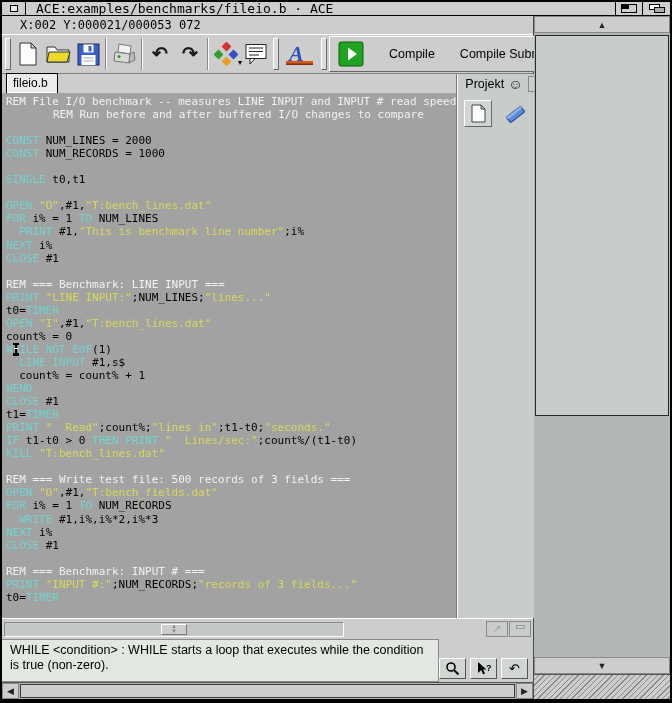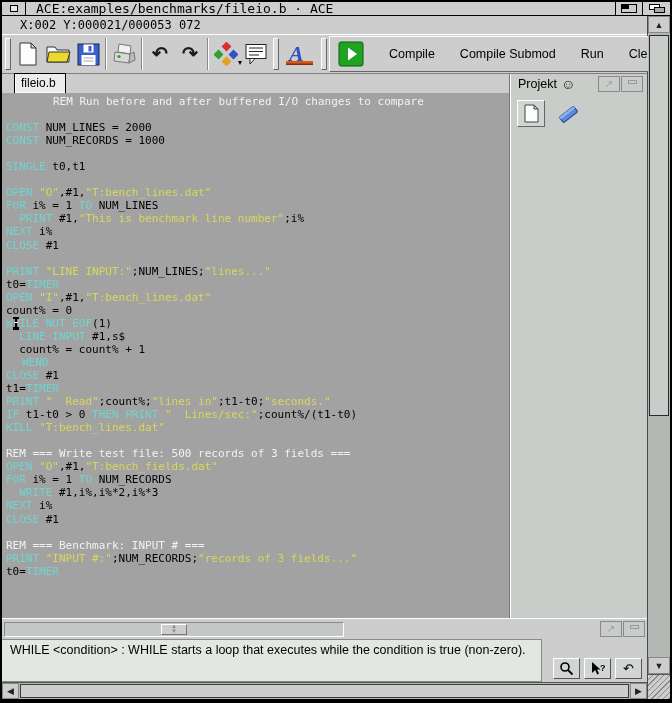--- a/index.html
+++ b/index.html
@@ -16,40 +16,40 @@
   .g-zoom { width:27px; border-left:1px solid #000; display:flex; align-items:center; justify-content:center; }
   .g-zoom .z { width:16px; height:9px; border:1px solid #000; background:#cdcdcd; position:relative; }
   .g-zoom .z::after { content:""; position:absolute; left:0; top:0; width:7px; height:4px; background:#000; }
   .g-depth { width:28px; border-left:1px solid #000; display:flex; align-items:center; justify-content:center; }
   .g-depth .d { width:16px; height:9px; position:relative; }
   .g-depth .d .b1 { position:absolute; left:0; top:0; width:11px; height:6px; border:1px solid #000; background:#fff; }
   .g-depth .d .b2 { position:absolute; right:0; bottom:0; width:11px; height:6px; border:1px solid #000; background:#aaa; }
 
   
   .body-row { flex:1; display:flex; min-height:0; }
-  .content-col { width:646px; display:flex; flex-direction:column; min-height:0; border-right:1px solid #4a4a4a;justify-content:flex-end; }
+  .content-col { width:532px; display:flex; flex-direction:column; min-height:0; border-right:1px solid #4a4a4a;justify-content:flex-end; }
 
   
   .statusbar { height:18px; display:flex; align-items:center; padding-left:18px; font-family:"DejaVu Sans Mono", monospace; font-size:12px; color:#000; background:#cdcdcd; }
 
   
   .toolbar { height:40px; display:flex; align-items:center; background:#cdcdcd; border-top:1px solid #fff; border-bottom:1px solid #808080; padding:0 1px; }
   .tb-handle { width:6px; height:32px; border:1px solid; border-color:#fff #666 #666 #fff; background:#dcdcdc; margin:0 2px; flex:none; }
   .tb-btn { width:30px; height:34px; display:flex; align-items:center; justify-content:center; flex:none; cursor:pointer; }
   .tb-sep { width:2px; height:32px; border-left:1px solid #8a8a8a; border-right:1px solid #fff; margin:0 2px; flex:none; }
   .tb-glyph { font-size:19px; font-weight:bold; color:#1a1a1a; line-height:20px; }
   .tb-panel { height:36px; display:flex; align-items:center; gap:25px; padding:0 8px; border:1px solid; border-color:#fff #666 #666 #fff; background:#cdcdcd; flex:none; }
   .tb-action { font-size:12.5px; color:#000; white-space:nowrap; cursor:pointer; }
   .colors-wrap { position:relative; width:24px; height:24px; }
   .colors-wrap .dd { position:absolute; right:-4px; bottom:-1px; font-size:8px; color:#000; }
 
   
   .workspace { flex:1; display:flex; min-height:0; }
   .editor-col { width:508px; display:flex; flex-direction:column; border-right:1px solid #777; min-height:0; }
-  .tab-row { height:19px; background:#cdcdcd; padding-left:12px; display:flex; align-items:flex-end; }
+  .tab-row { height:19px; background:#cdcdcd; padding-left:4px; display:flex; align-items:flex-end; }
   .file-tab { background:#ececec; border:1px solid #000; border-bottom:none; box-shadow:1px -1px 0 #fff inset; padding:2px 9px 3px 6px; font-size:12px; color:#000; }
   .code-area { flex:1; background:#a2a2a2; padding:2px 0 0 4px; overflow:hidden; font-family:"DejaVu Sans Mono", monospace; font-size:11px; }
   .code-line { height:13.05px; line-height:13.05px; white-space:pre; }
 
   .projekt-col { flex:1; background:#c9cdc9; display:flex; flex-direction:column; border-left:1px solid #fff; min-height:0; }
   .pj-header { height:19px; display:flex; align-items:center; padding:1px 2px 0 7px; gap:4px; font-size:12.5px; color:#000; }
   .smiley { font-size:14px; line-height:14px; color:#000; }
   .mini-gadget { width:22px; height:16px; border:1px solid #8a8a8a; background:#c9cdc9; display:flex; align-items:center; justify-content:center; color:#999; font-size:10px; line-height:10px; margin-left:1px; }
   .mini-gadget .bar { width:9px; height:4px; border:1px solid #999; margin-bottom:5px; }
   .pj-icons { padding:7px 6px; display:flex; gap:11px; align-items:center; }
@@ -238,41 +238,43 @@
             </span>
           </div>
         </div>
 
         <div class="workspace">
           <div class="editor-col">
             <div class="tab-row">
               <span class="file-tab">fileio.b</span>
             </div>
             <div class="code-area" id="code-area" style="background: rgb(162, 162, 162);">
+                <div class="code-line"><span style="color: rgb(242, 242, 242);">REM File I/O benchmark -- measures LINE INPUT and INPUT # read speed</span></div>
                 <div class="code-line"><span style="color: rgb(242, 242, 242); padding-left: 47px;">REM Run before and after buffered I/O changes to compare</span></div>
                 <div class="code-line">&nbsp;</div>
                 <div class="code-line"><span style="color: rgb(112, 212, 208);">CONST</span><span style="color: rgb(0, 0, 0);"> NUM_LINES = 2000</span></div>
                 <div class="code-line"><span style="color: rgb(112, 212, 208);">CONST</span><span style="color: rgb(0, 0, 0);"> NUM_RECORDS = 1000</span></div>
                 <div class="code-line">&nbsp;</div>
                 <div class="code-line"><span style="color: rgb(112, 212, 208);">SINGLE</span><span style="color: rgb(0, 0, 0);"> t0,t1</span></div>
                 <div class="code-line">&nbsp;</div>
                 <div class="code-line"><span style="color: rgb(112, 212, 208);">OPEN</span><span style="color: rgb(0, 0, 0);"> </span><span style="color: rgb(216, 216, 88);">"O"</span><span style="color: rgb(0, 0, 0);">,#1,</span><span style="color: rgb(216, 216, 88);">"T:bench_lines.dat"</span></div>
                 <div class="code-line"><span style="color: rgb(112, 212, 208);">FOR</span><span style="color: rgb(0, 0, 0);"> i% = 1 </span><span style="color: rgb(112, 212, 208);">TO</span><span style="color: rgb(0, 0, 0);"> NUM_LINES</span></div>
                 <div class="code-line"><span style="color: rgb(0, 0, 0);">  </span><span style="color: rgb(112, 212, 208);">PRINT</span><span style="color: rgb(0, 0, 0);"> #1,</span><span style="color: rgb(216, 216, 88);">"This is benchmark line number"</span><span style="color: rgb(0, 0, 0);">;i%</span></div>
                 <div class="code-line"><span style="color: rgb(112, 212, 208);">NEXT</span><span style="color: rgb(0, 0, 0);"> i%</span></div>
                 <div class="code-line"><span style="color: rgb(112, 212, 208);">CLOSE</span><span style="color: rgb(0, 0, 0);"> #1</span></div>
                 <div class="code-line">&nbsp;</div>
+                <div class="code-line"><span style="color: rgb(242, 242, 242);">REM === Benchmark: LINE INPUT ===</span></div>
                 <div class="code-line"><span style="color: rgb(112, 212, 208);">PRINT</span><span style="color: rgb(0, 0, 0);"> </span><span style="color: rgb(216, 216, 88);">"LINE INPUT:"</span><span style="color: rgb(0, 0, 0);">;NUM_LINES;</span><span style="color: rgb(216, 216, 88);">"lines..."</span></div>
                 <div class="code-line"><span style="color: rgb(0, 0, 0);">t0=</span><span style="color: rgb(112, 212, 208);">TIMER</span></div>
                 <div class="code-line"><span style="color: rgb(112, 212, 208);">OPEN</span><span style="color: rgb(0, 0, 0);"> </span><span style="color: rgb(216, 216, 88);">"I"</span><span style="color: rgb(0, 0, 0);">,#1,</span><span style="color: rgb(216, 216, 88);">"T:bench_lines.dat"</span></div>
                 <div class="code-line"><span style="color: rgb(0, 0, 0);">count% = 0</span></div>
                 <div class="code-line"><span style="color: rgb(112, 212, 208);">W</span><span style="background: rgb(0, 0, 0); color: rgb(255, 255, 255);">H</span><span style="color: rgb(112, 212, 208);">ILE NOT EOF</span><span style="color: rgb(0, 0, 0);">(1)</span></div>
                 <div class="code-line"><span style="color: rgb(0, 0, 0);">  </span><span style="color: rgb(112, 212, 208);">LINE INPUT</span><span style="color: rgb(0, 0, 0);"> #1,s$</span></div>
                 <div class="code-line"><span style="color: rgb(0, 0, 0);">  count% = count% + 1</span></div>
-                <div class="code-line"><span style="color: rgb(112, 212, 208); margin-left: 16px;">WEND</span></div>
+                <div class="code-line"><span style="color: rgb(112, 212, 208);">WEND</span></div>
                 <div class="code-line"><span style="color: rgb(112, 212, 208);">CLOSE</span><span style="color: rgb(0, 0, 0);"> #1</span></div>
                 <div class="code-line"><span style="color: rgb(0, 0, 0);">t1=</span><span style="color: rgb(112, 212, 208);">TIMER</span></div>
                 <div class="code-line"><span style="color: rgb(112, 212, 208);">PRINT</span><span style="color: rgb(0, 0, 0);"> </span><span style="color: rgb(216, 216, 88);">"  Read"</span><span style="color: rgb(0, 0, 0);">;count%;</span><span style="color: rgb(216, 216, 88);">"lines in"</span><span style="color: rgb(0, 0, 0);">;t1-t0;</span><span style="color: rgb(216, 216, 88);">"seconds."</span></div>
                 <div class="code-line"><span style="color: rgb(112, 212, 208);">IF</span><span style="color: rgb(0, 0, 0);"> t1-t0 &gt; 0 </span><span style="color: rgb(112, 212, 208);">THEN PRINT</span><span style="color: rgb(0, 0, 0);"> </span><span style="color: rgb(216, 216, 88);">"  Lines/sec:"</span><span style="color: rgb(0, 0, 0);">;count%/(t1-t0)</span></div>
                 <div class="code-line"><span style="color: rgb(112, 212, 208);">KILL</span><span style="color: rgb(0, 0, 0);"> </span><span style="color: rgb(216, 216, 88);">"T:bench_lines.dat"</span></div>
                 <div class="code-line">&nbsp;</div>
                 <div class="code-line"><span style="color: rgb(242, 242, 242);">REM === Write test file: 500 records of 3 fields ===</span></div>
                 <div class="code-line"><span style="color: rgb(112, 212, 208);">OPEN</span><span style="color: rgb(0, 0, 0);"> </span><span style="color: rgb(216, 216, 88);">"O"</span><span style="color: rgb(0, 0, 0);">,#1,</span><span style="color: rgb(216, 216, 88);">"T:bench_fields.dat"</span></div>
                 <div class="code-line"><span style="color: rgb(112, 212, 208);">FOR</span><span style="color: rgb(0, 0, 0);"> i% = 1 </span><span style="color: rgb(112, 212, 208);">TO</span><span style="color: rgb(0, 0, 0);"> NUM_RECORDS</span></div>
                 <div class="code-line"><span style="color: rgb(0, 0, 0);">  </span><span style="color: rgb(112, 212, 208);">WRITE</span><span style="color: rgb(0, 0, 0);"> #1,i%,i%*2,i%*3</span></div>

